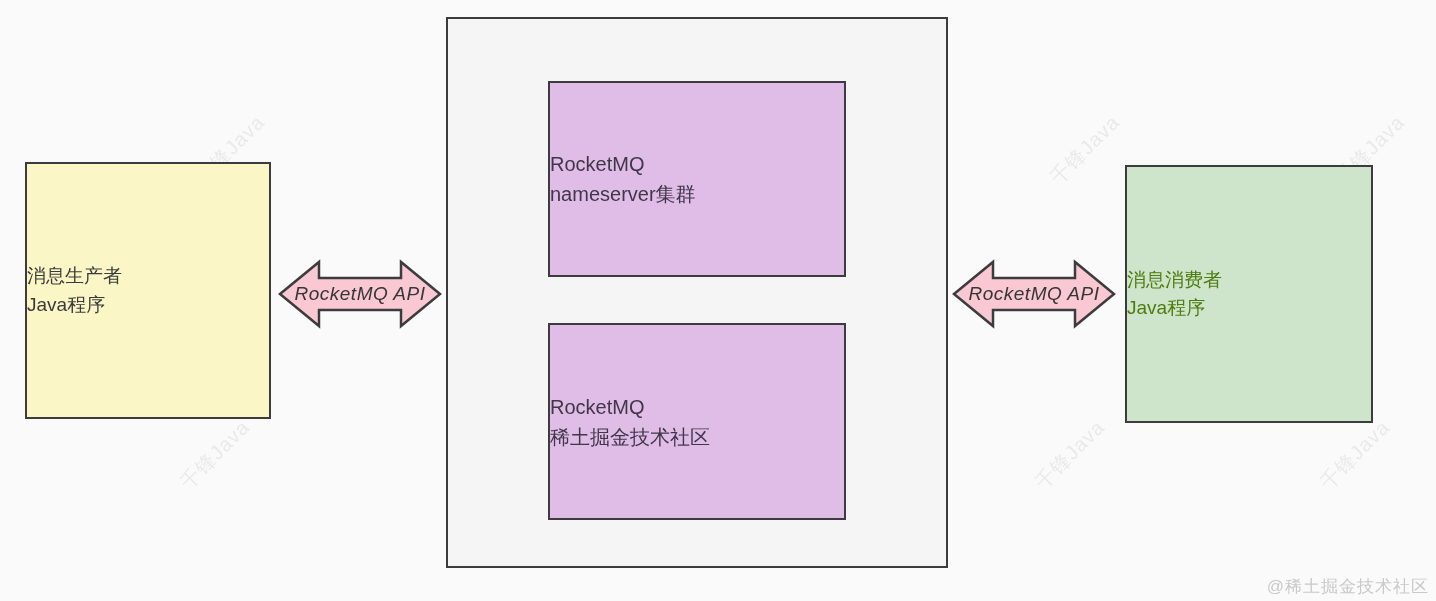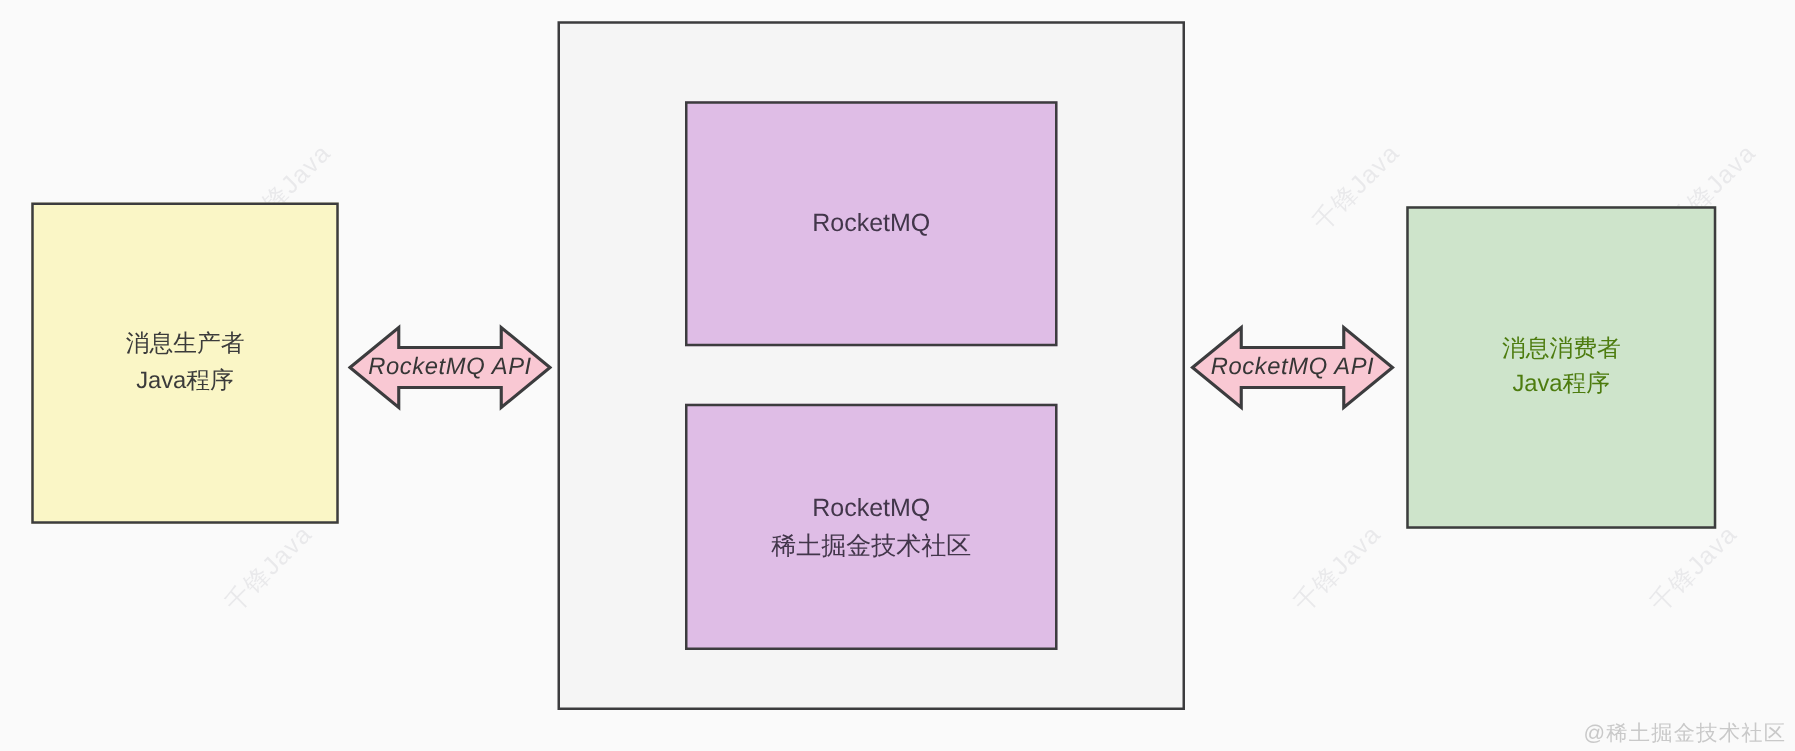--- a/index.html
+++ b/index.html
@@ -33,21 +33,21 @@
   .wm.p8  { left: 785px;  top: 455px; }
   .wm.p9  { left: 1070px; top: 455px; }
   .wm.p10 { left: 1355px; top: 455px; }
 
   
   .box {
     position: absolute;
     box-sizing: border-box;
     border: 2px solid var(--border, #3c3c3e);
     display: flex; flex-direction: column;
-    align-items: center; justify-content: center;
+    align-items: flex-start; justify-content: center;
     text-align: center;
     font-size: 19px; line-height: 1.5;
     color: #3b3b3b;
   }
   #producer-box   { left: 25px;   top: 162px; width: 246px; height: 257px; background: var(--producer_fill); }
   #cluster-box    { left: 446px;  top: 17px;  width: 502px; height: 551px; background: var(--cluster_fill); }
   #nameserver-box { left: 548px;  top: 81px;  width: 298px; height: 196px; background: var(--node_fill); font-size: 20px; color: #42364a; }
   #broker-box     { left: 548px;  top: 323px; width: 298px; height: 197px; background: var(--node_fill); font-size: 20px; color: #42364a; }
   #consumer-box   { left: 1125px; top: 165px; width: 248px; height: 258px; background: var(--consumer_fill); color: #4d7c0f; }
 
@@ -105,20 +105,21 @@
     <svg viewBox="0 0 164 72" preserveAspectRatio="none">
       <polygon points="2,36 41,4 41,20 123,20 123,4 162,36 123,68 123,52 41,52 41,68"></polygon>
     </svg>
     <div class="arrow-label">RocketMQ API</div>
   </div>
 
   <div class="box" id="cluster-box"></div>
 
   <div class="box" id="nameserver-box">
     <span>RocketMQ</span>
+    <span>nameserver集群</span>
   </div>
 
   <div class="box" id="broker-box">
     <span>RocketMQ</span>
     <span>稀土掘金技术社区</span>
   </div>
 
   <div class="arrow" id="arrow-right">
     <svg viewBox="0 0 164 72" preserveAspectRatio="none">
       <polygon points="2,36 41,4 41,20 123,20 123,4 162,36 123,68 123,52 41,52 41,68"></polygon>

